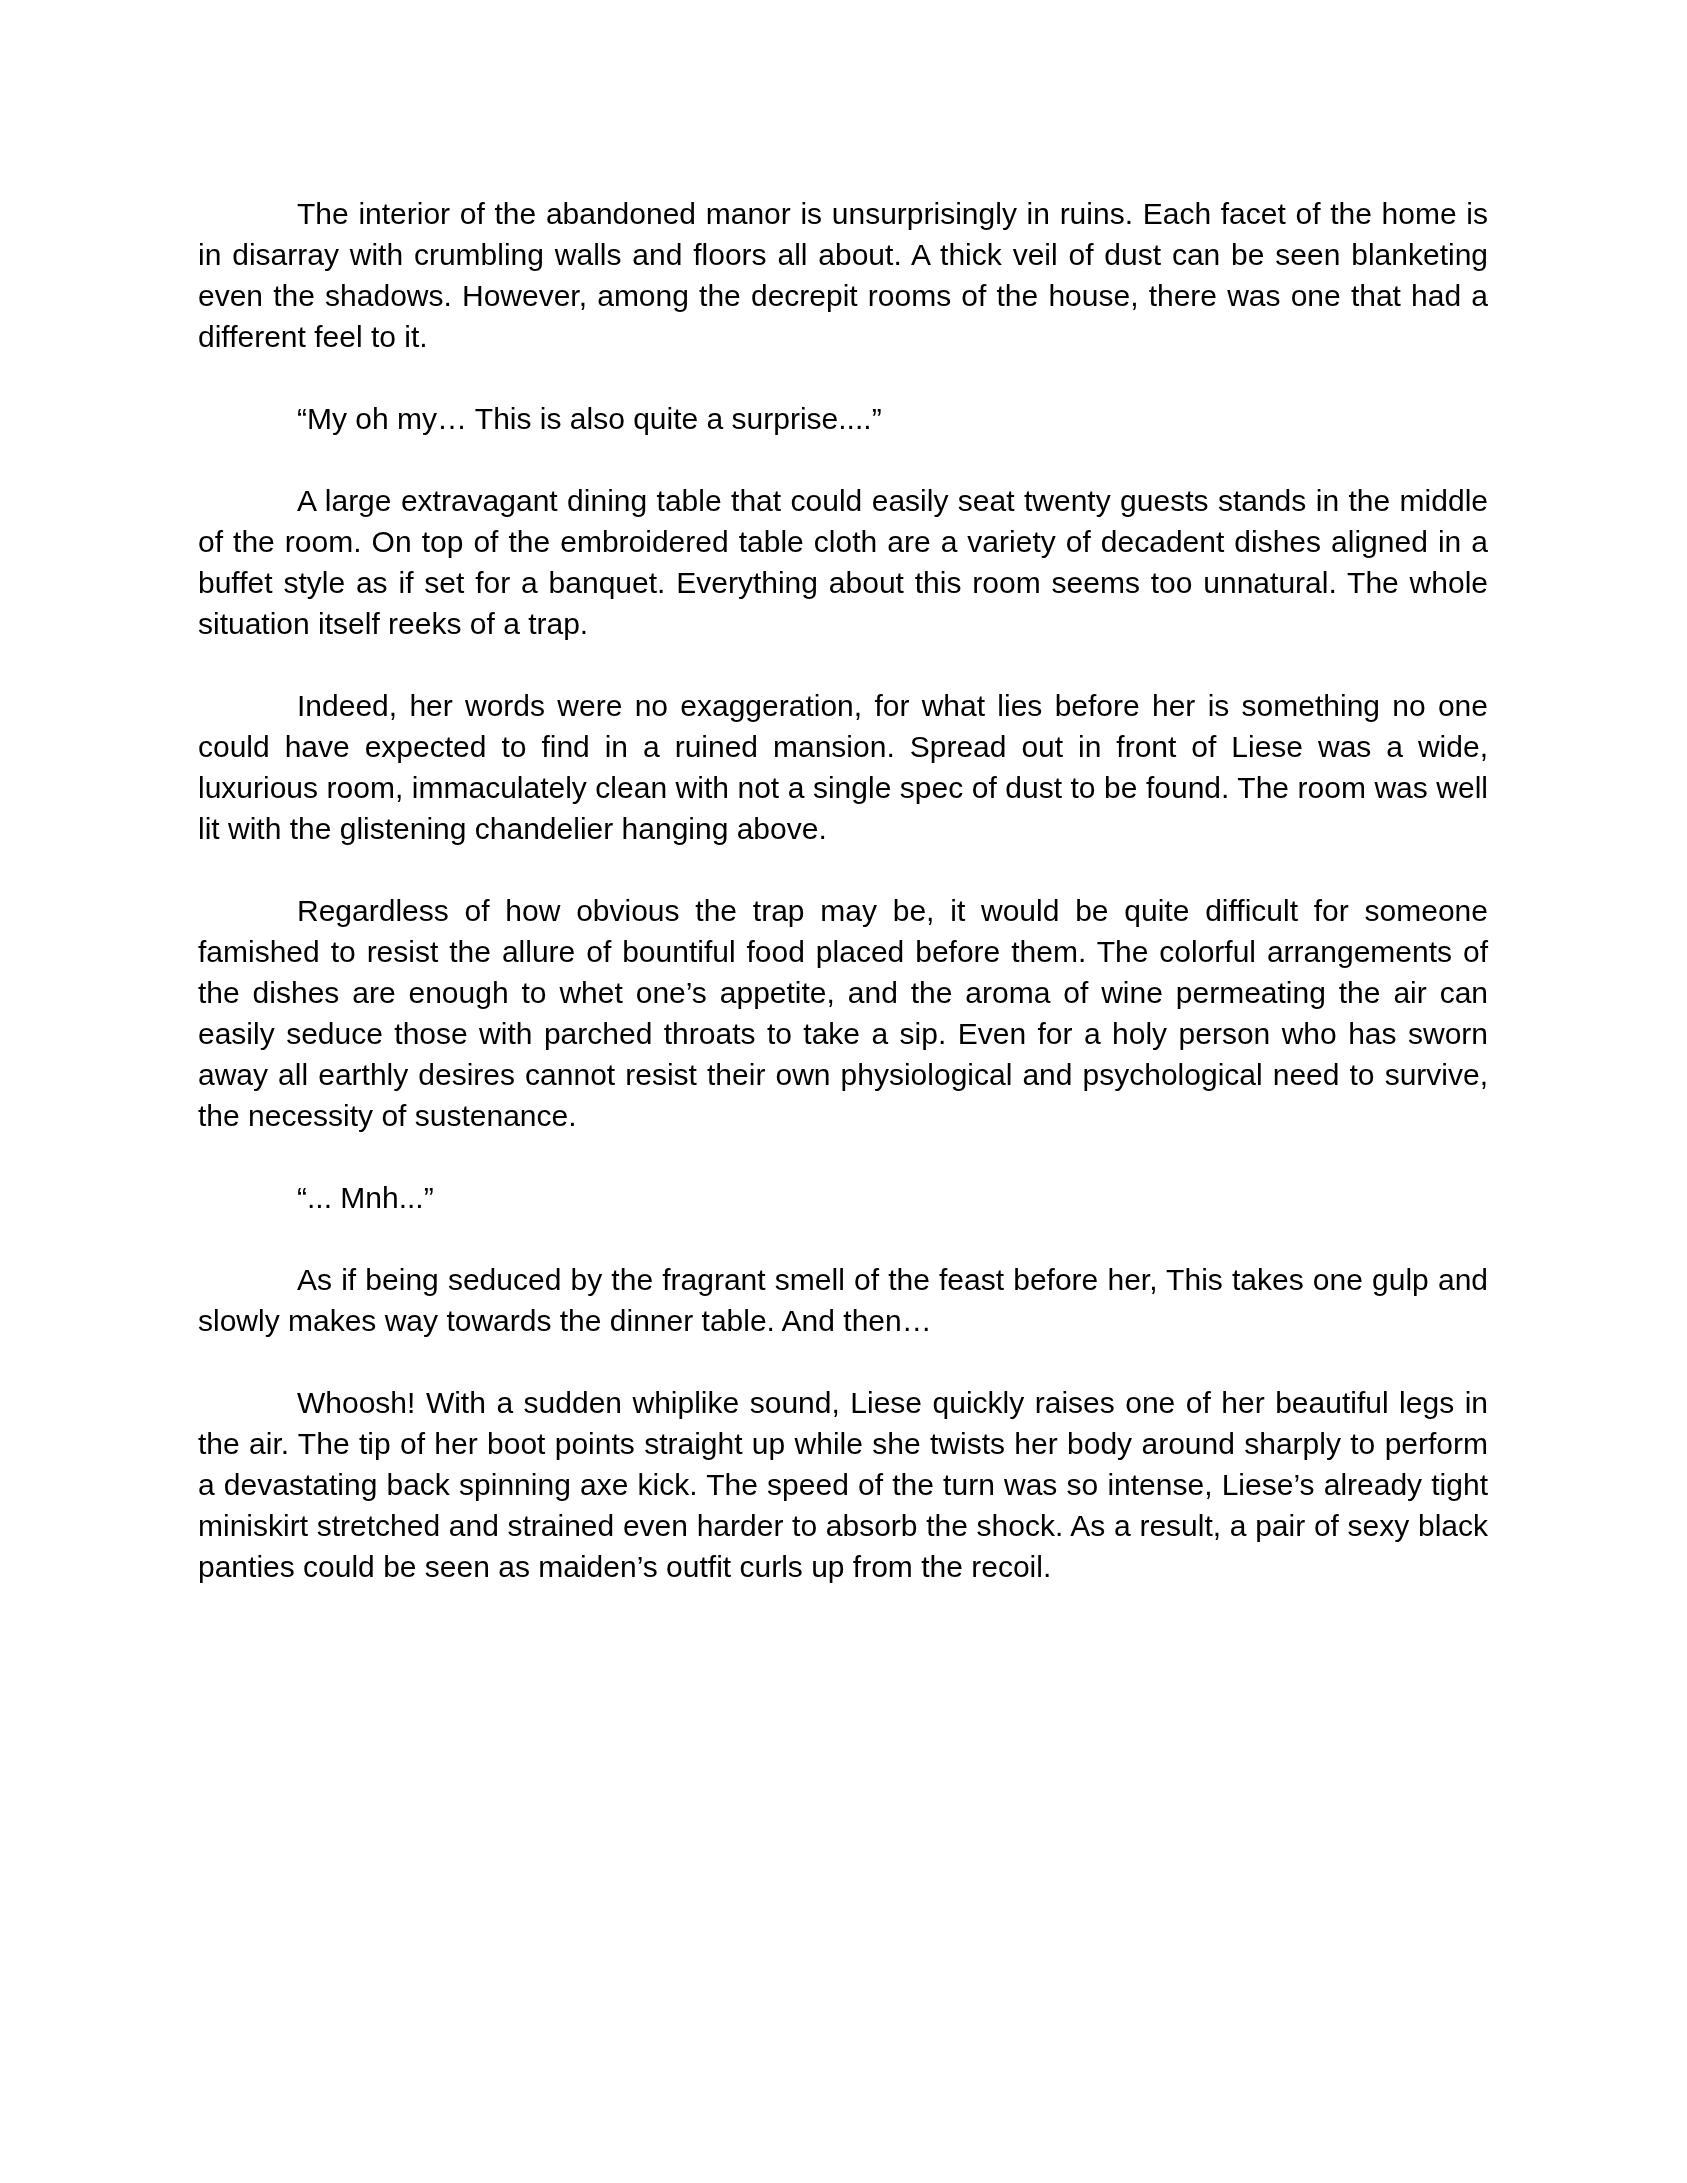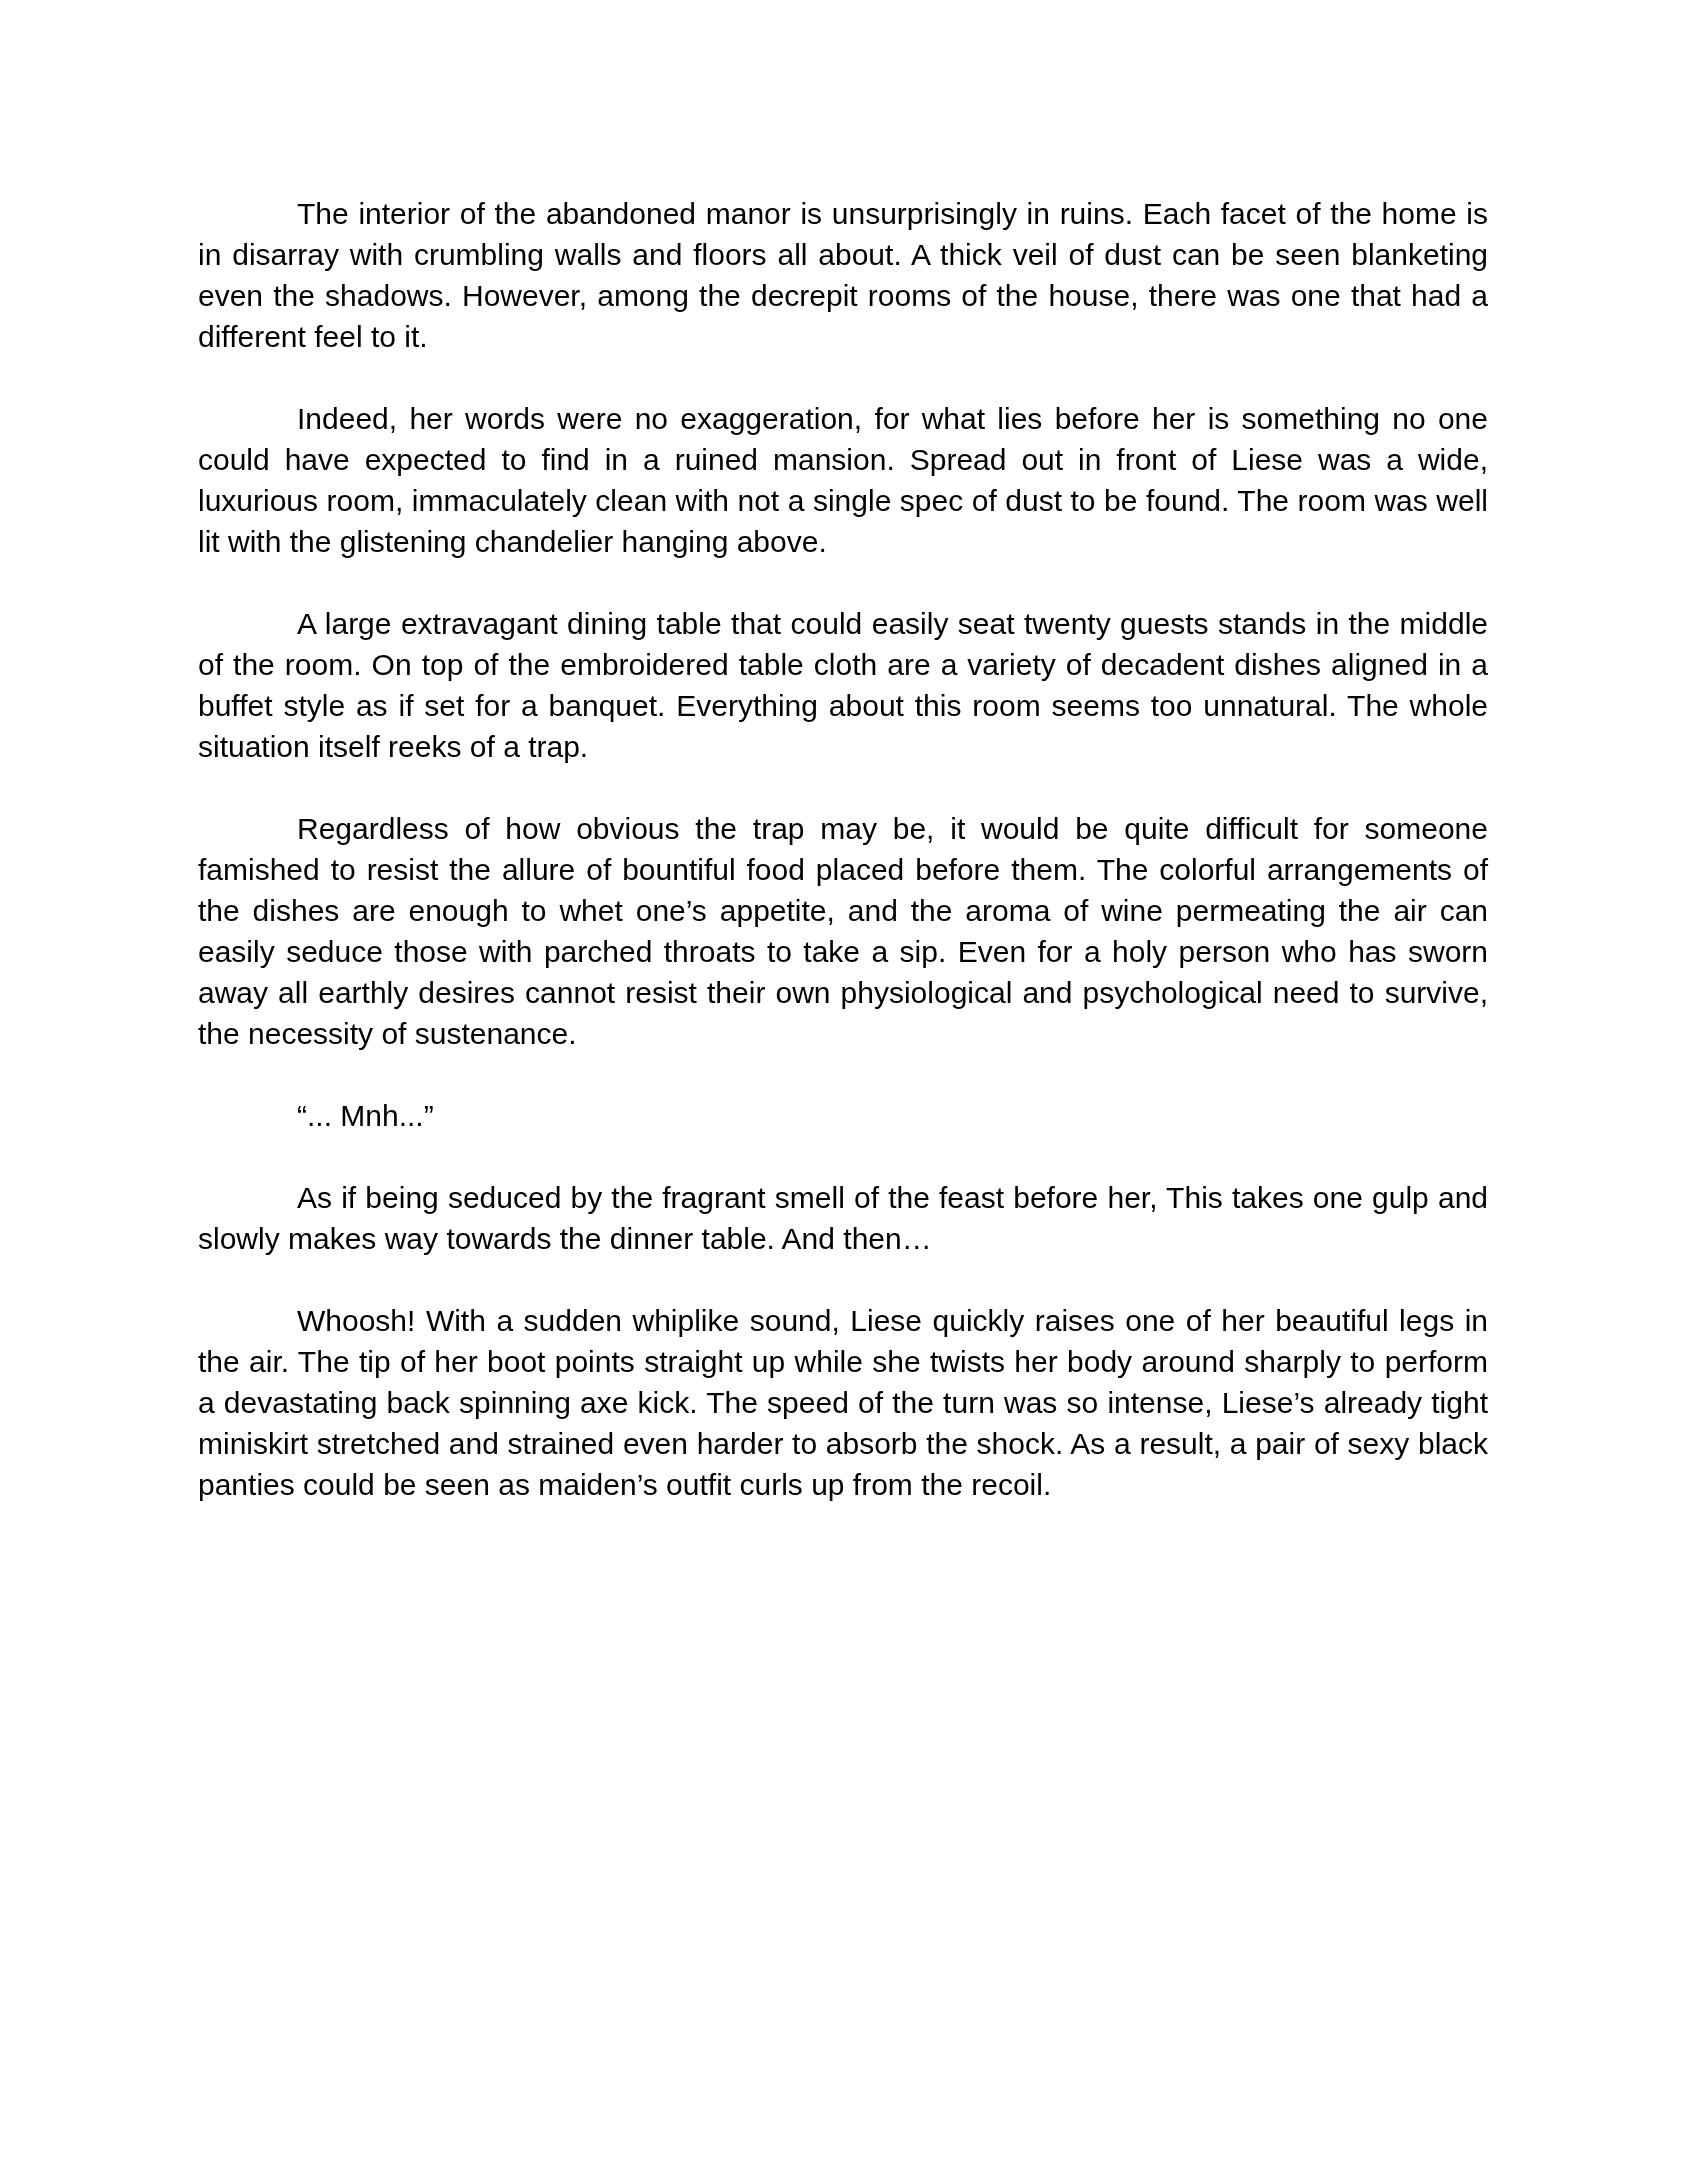--- a/index.html
+++ b/index.html
@@ -41,21 +41,22 @@
     text-indent: 99px;
   }
 </style>
 </head>
 <body style="background: rgb(255, 255, 255);">
 
 <main class="page">
   <section class="text-body" style="color: rgb(0, 0, 0);">
 
   <p class="para indent">The interior of the abandoned manor is unsurprisingly in ruins. Each facet of the home is in disarray with crumbling walls and floors all about. A thick veil of dust can be seen blanketing even the shadows. However, among the decrepit rooms of the house, there was one that had a different feel to it.</p>
+      <p class="para indent">“My oh my… This is also quite a surprise....”</p>
+      <p class="para indent">A large extravagant dining table that could easily seat twenty guests stands in the middle of the room. On top of the embroidered table cloth are a variety of decadent dishes aligned in a buffet style as if set for a banquet. Everything about this room seems too unnatural. The whole situation itself reeks of a trap.</p>
       <p class="para indent">Indeed, her words were no exaggeration, for what lies before her is something no one could have expected to find in a ruined mansion. Spread out in front of Liese was a wide, luxurious room, immaculately clean with not a single spec of dust to be found. The room was well lit with the glistening chandelier hanging above.</p>
-      <p class="para indent">A large extravagant dining table that could easily seat twenty guests stands in the middle of the room. On top of the embroidered table cloth are a variety of decadent dishes aligned in a buffet style as if set for a banquet. Everything about this room seems too unnatural. The whole situation itself reeks of a trap.</p>
       <p class="para indent">Regardless of how obvious the trap may be, it would be quite difficult for someone famished to resist the allure of bountiful food placed before them. The colorful arrangements of the dishes are enough to whet one’s appetite, and the aroma of wine permeating the air can easily seduce those with parched throats to take a sip. Even for a holy person who has sworn away all earthly desires cannot resist their own physiological and psychological need to survive, the necessity of sustenance.</p>
       <p class="para indent">“... Mnh...”</p>
       <p class="para indent"> As if being seduced by the fragrant smell of the feast before her, This takes one gulp and slowly makes way towards the dinner table. And then…</p>
       <p class="para indent">Whoosh! With a sudden whiplike sound, Liese quickly raises one of her beautiful legs in the air. The tip of her boot points straight up while she twists her body around sharply to perform a devastating back spinning axe kick. The speed of the turn was so intense, Liese’s already tight miniskirt stretched and strained even harder to absorb the shock. As a result, a pair of sexy black panties could be seen as maiden’s outfit curls up from the recoil.</p>
     </section>
 </main>
 
 
 </body></html>

